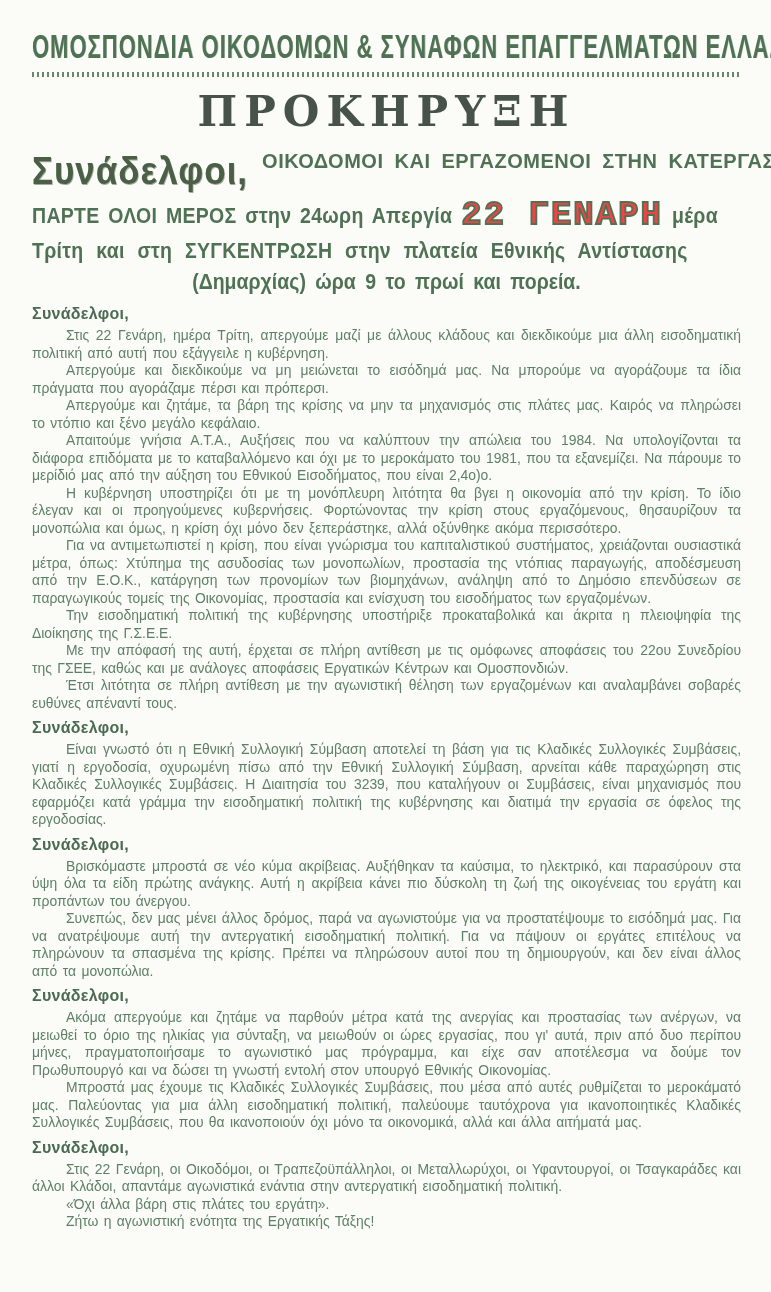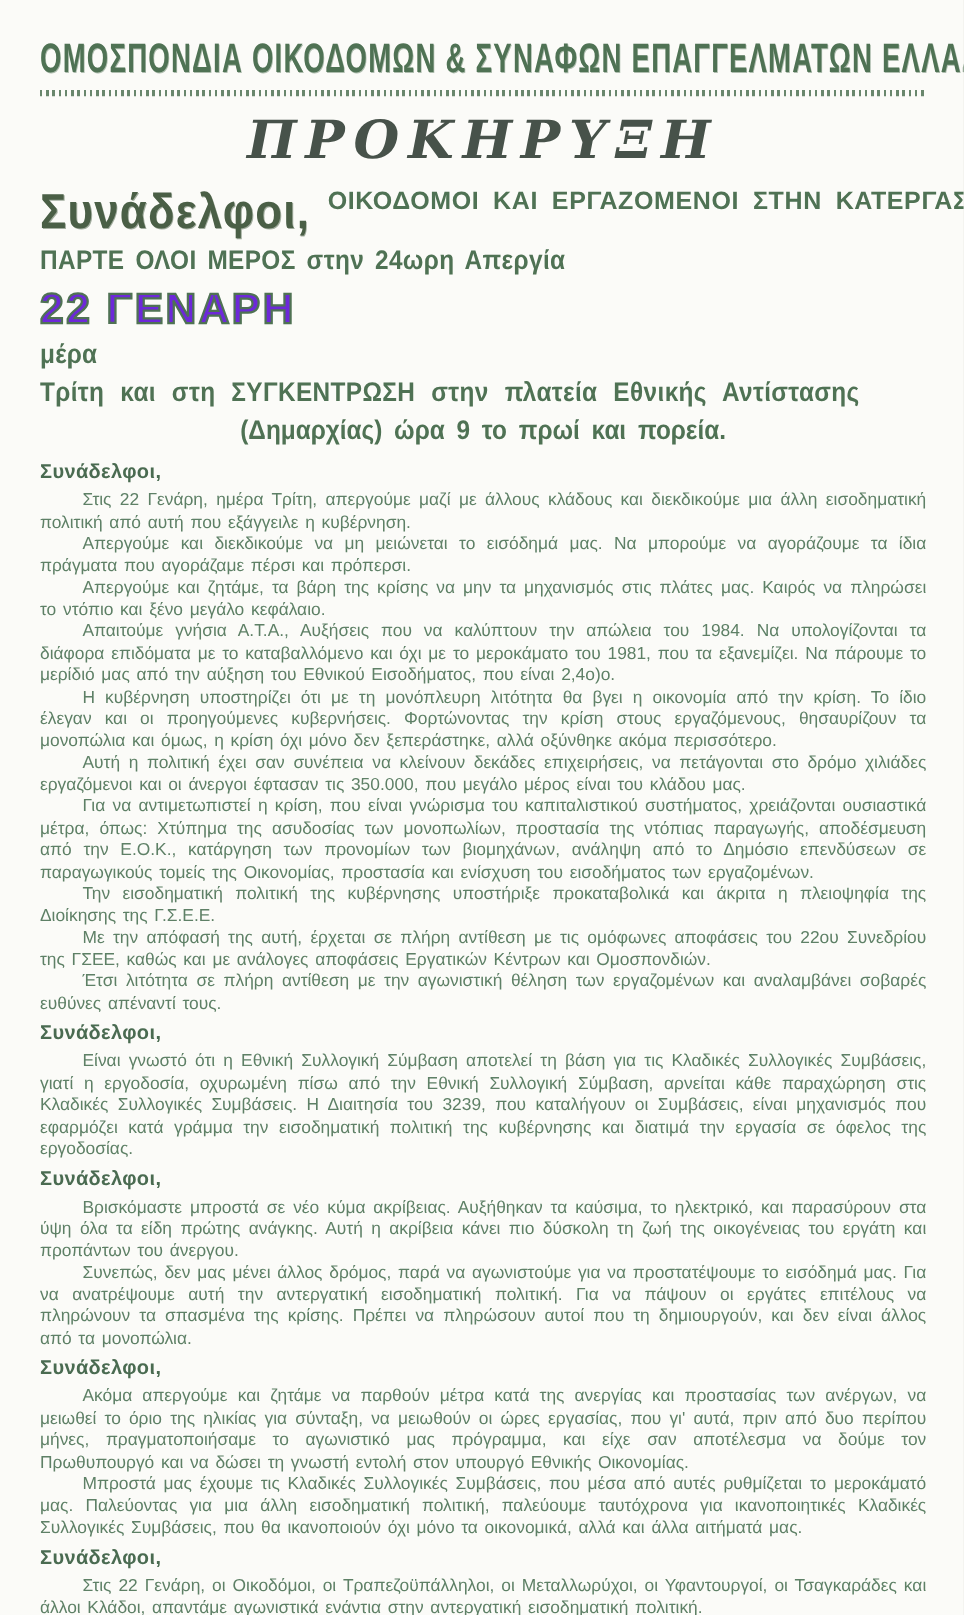--- a/index.html
+++ b/index.html
@@ -32,42 +32,42 @@
     height:5px;margin:12px 0 2px 0;
     background-image:repeating-linear-gradient(90deg,var(--ink-display) 0 2px,transparent 2px 5px);
     opacity:.85;
   }
   .page-title{
     text-align:center;
     font-family:"DejaVu Serif","Liberation Serif",serif;
     font-weight:700;font-size:42px;letter-spacing:7px;
     color:var(--ink-title);
     margin-top:10px;
-    font-style:italic;
   }
   
   .salutation-row{display:flex;align-items:flex-start;margin-top:12px;}
   .salutation-display{
     font-size:35px;font-weight:700;color:#4a5f46;
     transform:scaleY(1.12);transform-origin:left top;
     letter-spacing:1px;white-space:nowrap;
     text-shadow:0.7px 0.7px 0 rgba(74,95,70,.5);
   }
   .audience{margin-left:14px;margin-top:2px;color:var(--ink-display);}
   .audience div{
     font-size:20px;font-weight:700;letter-spacing:0.5px;word-spacing:5px;
     line-height:23px;white-space:nowrap;
   }
   
   .cta{margin-top:10px;color:var(--ink-display);font-weight:700;}
-  .cta-line1{display:flex;gap:9px;white-space:nowrap;flex-direction:column;}
+  .cta-line1{display:flex;align-items:center;gap:9px;white-space:nowrap;}
   .cta-pre,.cta-post{font-size:19.5px;word-spacing:3px;letter-spacing:0.3px;transform:scaleY(1.1);transform-origin:left center;}
   .strike-date{
     font-size:34px;letter-spacing:2px;line-height:1;
-    color:#6d28d9;
+    color:#ef4444;
+    font-family:Liberation Mono, monospace;
     -webkit-text-stroke:1.8px var(--ink-display);
   }
   .cta-line2{font-size:19.5px;word-spacing:7px;letter-spacing:0.3px;margin-top:7px;transform:scaleY(1.1);transform-origin:left center;white-space:nowrap;}
   .cta-line3{font-size:19.5px;word-spacing:4px;text-align:center;margin-top:8px;transform:scaleY(1.1);transform-origin:center;}
   
   .doc-body{margin-top:12px;}
   .doc-body p.para{
     font-size:13.9px;line-height:17.5px;text-align:justify;
     text-indent:34px;color:var(--ink);
     word-spacing:1.5px;
@@ -104,21 +104,20 @@
     <div class="cta-line3">(Δημαρχίας) ώρα 9 το πρωί και πορεία.</div>
   </div>
 
   <div class="doc-body">
       <h3 class="sect">Συνάδελφοι,</h3>
       <p class="para">Στις 22 Γενάρη, ημέρα Τρίτη, απεργούμε μαζί με άλλους κλάδους και διεκδικούμε μια άλλη εισοδηματική πολιτική από αυτή που εξάγγειλε η κυβέρνηση.</p>
       <p class="para">Απεργούμε και διεκδικούμε να μη μειώνεται το εισόδημά μας. Να μπορούμε να αγοράζουμε τα ίδια πράγματα που αγοράζαμε πέρσι και πρόπερσι.</p>
       <p class="para">Απεργούμε και ζητάμε, τα βάρη της κρίσης να μην τα μηχανισμός στις πλάτες μας. Καιρός να πληρώσει το ντόπιο και ξένο μεγάλο κεφάλαιο.</p>
       <p class="para">Απαιτούμε γνήσια Α.Τ.Α., Αυξήσεις που να καλύπτουν την απώλεια του 1984. Να υπολογίζονται τα διάφορα επιδόματα με το καταβαλλόμενο και όχι με το μεροκάματο του 1981, που τα εξανεμίζει. Να πάρουμε το μερίδιό μας από την αύξηση του Εθνικού Εισοδήματος, που είναι 2,4ο)ο.</p>
       <p class="para">Η κυβέρνηση υποστηρίζει ότι με τη μονόπλευρη λιτότητα θα βγει η οικονομία από την κρίση. Το ίδιο έλεγαν και οι προηγούμενες κυβερνήσεις. Φορτώνοντας την κρίση στους εργαζόμενους, θησαυρίζουν τα μονοπώλια και όμως, η κρίση όχι μόνο δεν ξεπεράστηκε, αλλά οξύνθηκε ακόμα περισσότερο.</p>
-      <p class="para">Αυτή η πολιτική έχει σαν συνέπεια να κλείνουν δεκάδες επιχειρήσεις, να πετάγονται στο δρόμο χιλιάδες εργαζόμενοι και οι άνεργοι έφτασαν τις 350.000, που μεγάλο μέρος είναι του κλάδου μας.</p>
       <p class="para">Για να αντιμετωπιστεί η κρίση, που είναι γνώρισμα του καπιταλιστικού συστήματος, χρειάζονται ουσιαστικά μέτρα, όπως: Χτύπημα της ασυδοσίας των μονοπωλίων, προστασία της ντόπιας παραγωγής, αποδέσμευση από την Ε.Ο.Κ., κατάργηση των προνομίων των βιομηχάνων, ανάληψη από το Δημόσιο επενδύσεων σε παραγωγικούς τομείς της Οικονομίας, προστασία και ενίσχυση του εισοδήματος των εργαζομένων.</p>
       <p class="para">Την εισοδηματική πολιτική της κυβέρνησης υποστήριξε προκαταβολικά και άκριτα η πλειοψηφία της Διοίκησης της Γ.Σ.Ε.Ε.</p>
       <p class="para">Με την απόφασή της αυτή, έρχεται σε πλήρη αντίθεση με τις ομόφωνες αποφάσεις του 22ου Συνεδρίου της ΓΣΕΕ, καθώς και με ανάλογες αποφάσεις Εργατικών Κέντρων και Ομοσπονδιών.</p>
       <p class="para">Έτσι λιτότητα σε πλήρη αντίθεση με την αγωνιστική θέληση των εργαζομένων και αναλαμβάνει σοβαρές ευθύνες απέναντί τους.</p>
       <h3 class="sect">Συνάδελφοι,</h3>
       <p class="para">Είναι γνωστό ότι η Εθνική Συλλογική Σύμβαση αποτελεί τη βάση για τις Κλαδικές Συλλογικές Συμβάσεις, γιατί η εργοδοσία, οχυρωμένη πίσω από την Εθνική Συλλογική Σύμβαση, αρνείται κάθε παραχώρηση στις Κλαδικές Συλλογικές Συμβάσεις. Η Διαιτησία του 3239, που καταλήγουν οι Συμβάσεις, είναι μηχανισμός που εφαρμόζει κατά γράμμα την εισοδηματική πολιτική της κυβέρνησης και διατιμά την εργασία σε όφελος της εργοδοσίας.</p>
       <h3 class="sect">Συνάδελφοι,</h3>
       <p class="para">Βρισκόμαστε μπροστά σε νέο κύμα ακρίβειας. Αυξήθηκαν τα καύσιμα, το ηλεκτρικό, και παρασύρουν στα ύψη όλα τα είδη πρώτης ανάγκης. Αυτή η ακρίβεια κάνει πιο δύσκολη τη ζωή της οικογένειας του εργάτη και προπάντων του άνεργου.</p>
       <p class="para">Συνεπώς, δεν μας μένει άλλος δρόμος, παρά να αγωνιστούμε για να προστατέψουμε το εισόδημά μας. Για να ανατρέψουμε αυτή την αντεργατική εισοδηματική πολιτική. Για να πάψουν οι εργάτες επιτέλους να πληρώνουν τα σπασμένα της κρίσης. Πρέπει να πληρώσουν αυτοί που τη δημιουργούν, και δεν είναι άλλος από τα μονοπώλια.</p>
       <h3 class="sect">Συνάδελφοι,</h3>

